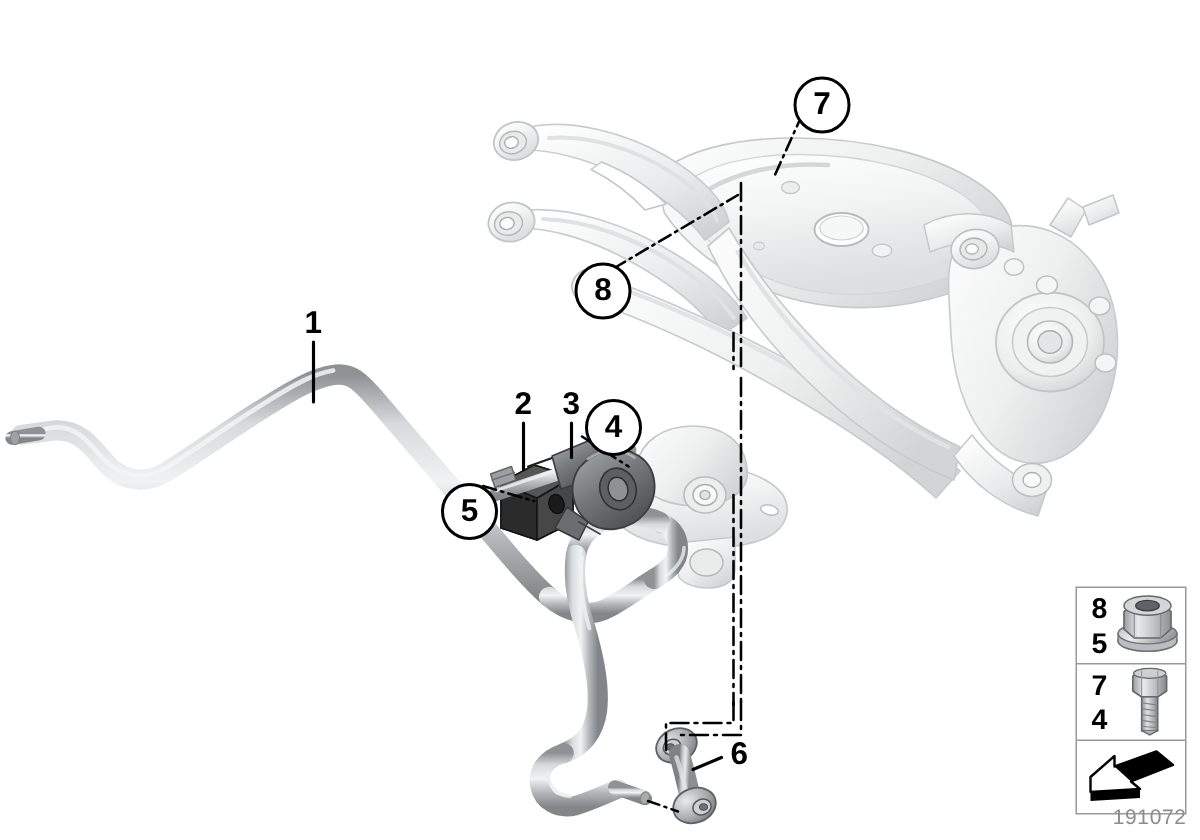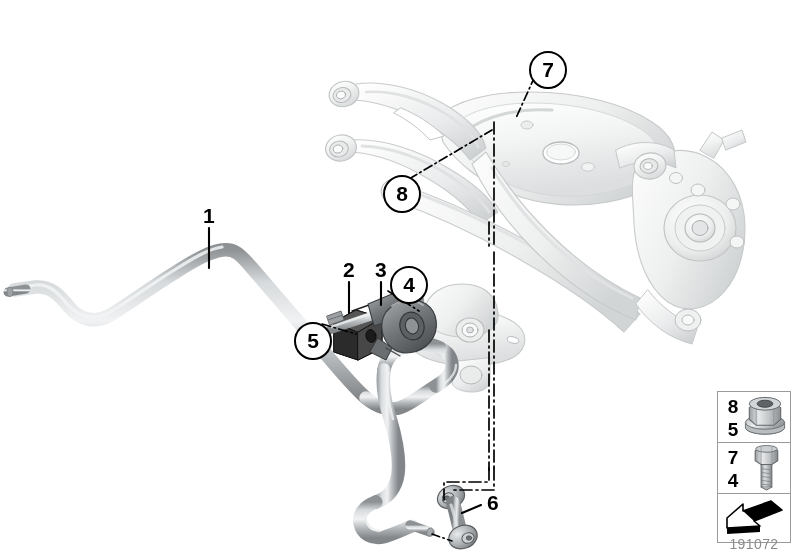--- a/index.html
+++ b/index.html
@@ -90,21 +90,21 @@
     right: 2px;
     top: 0;
     width: 46px;
     height: 100%;
   }
   #partnum {
     position: absolute;
     left: 717px;
     top: 536px;
     width: 74px;
-    text-align: center;
+    text-align: right;
     font-family: "Liberation Sans", sans-serif;
     font-size: 14px;
     color: #8c8c8c;
     letter-spacing: 0.4px;
   }
 </style>
 </head>
 <body>
 
 <div id="page">

